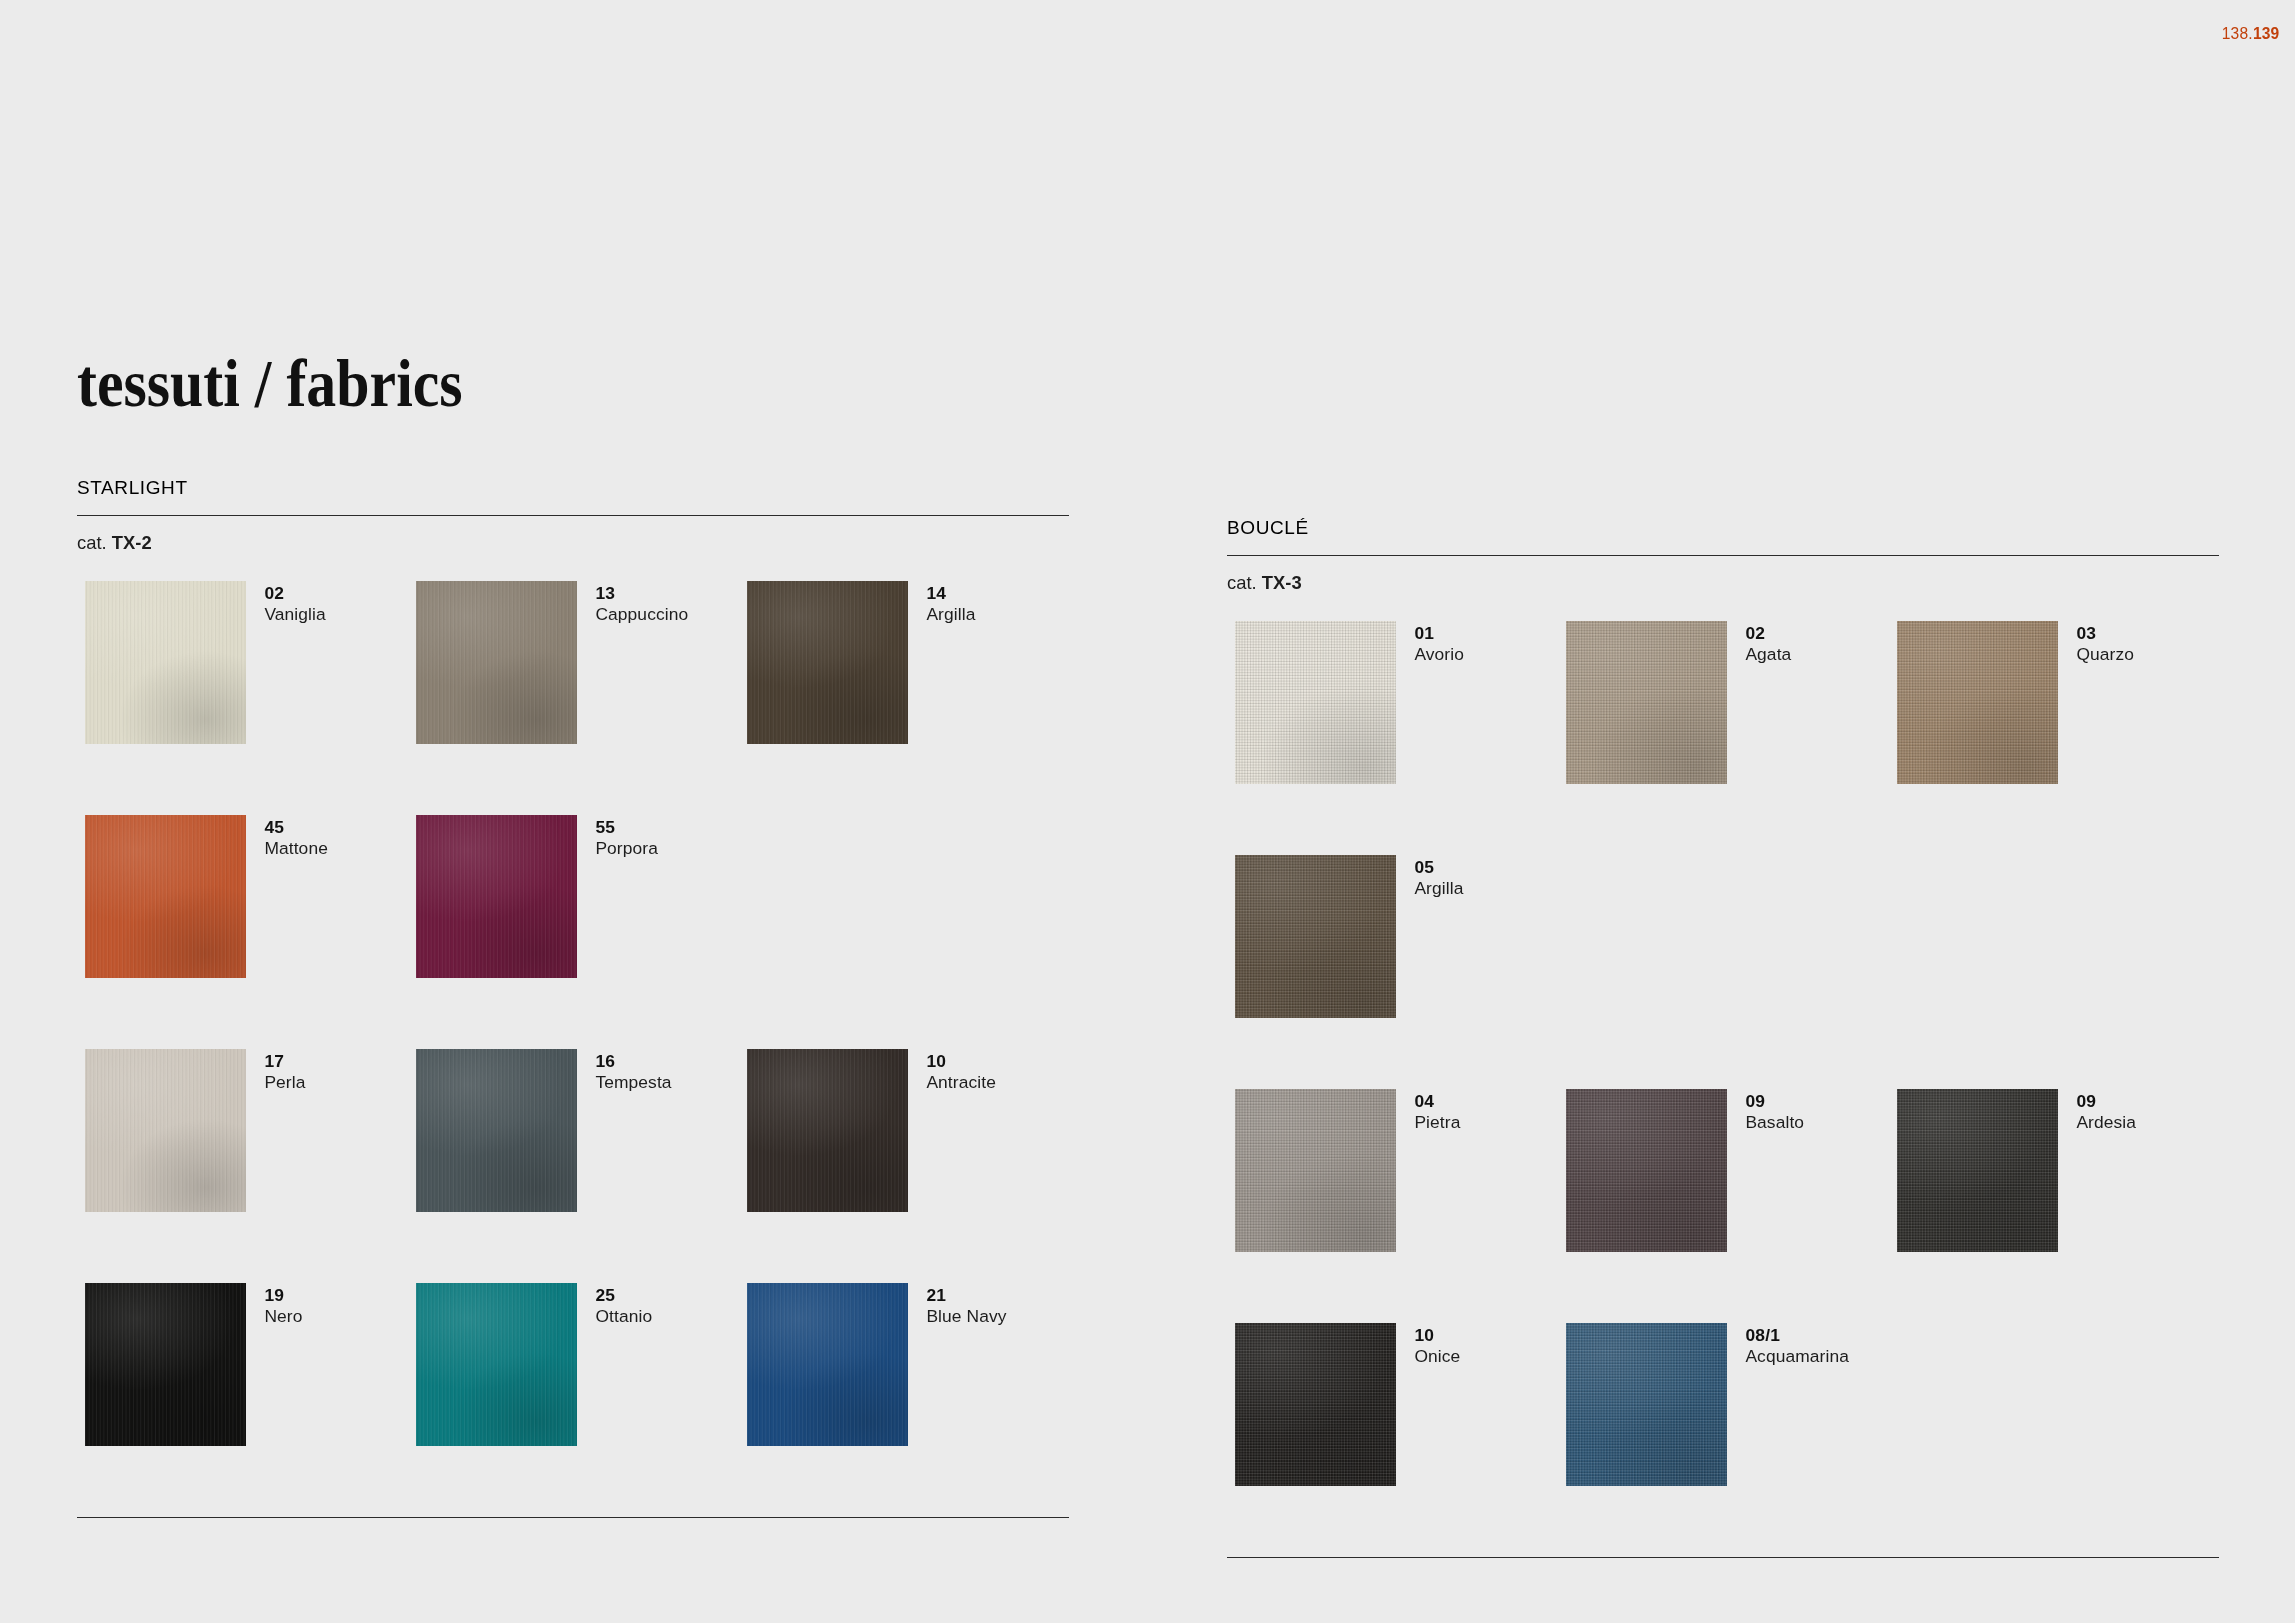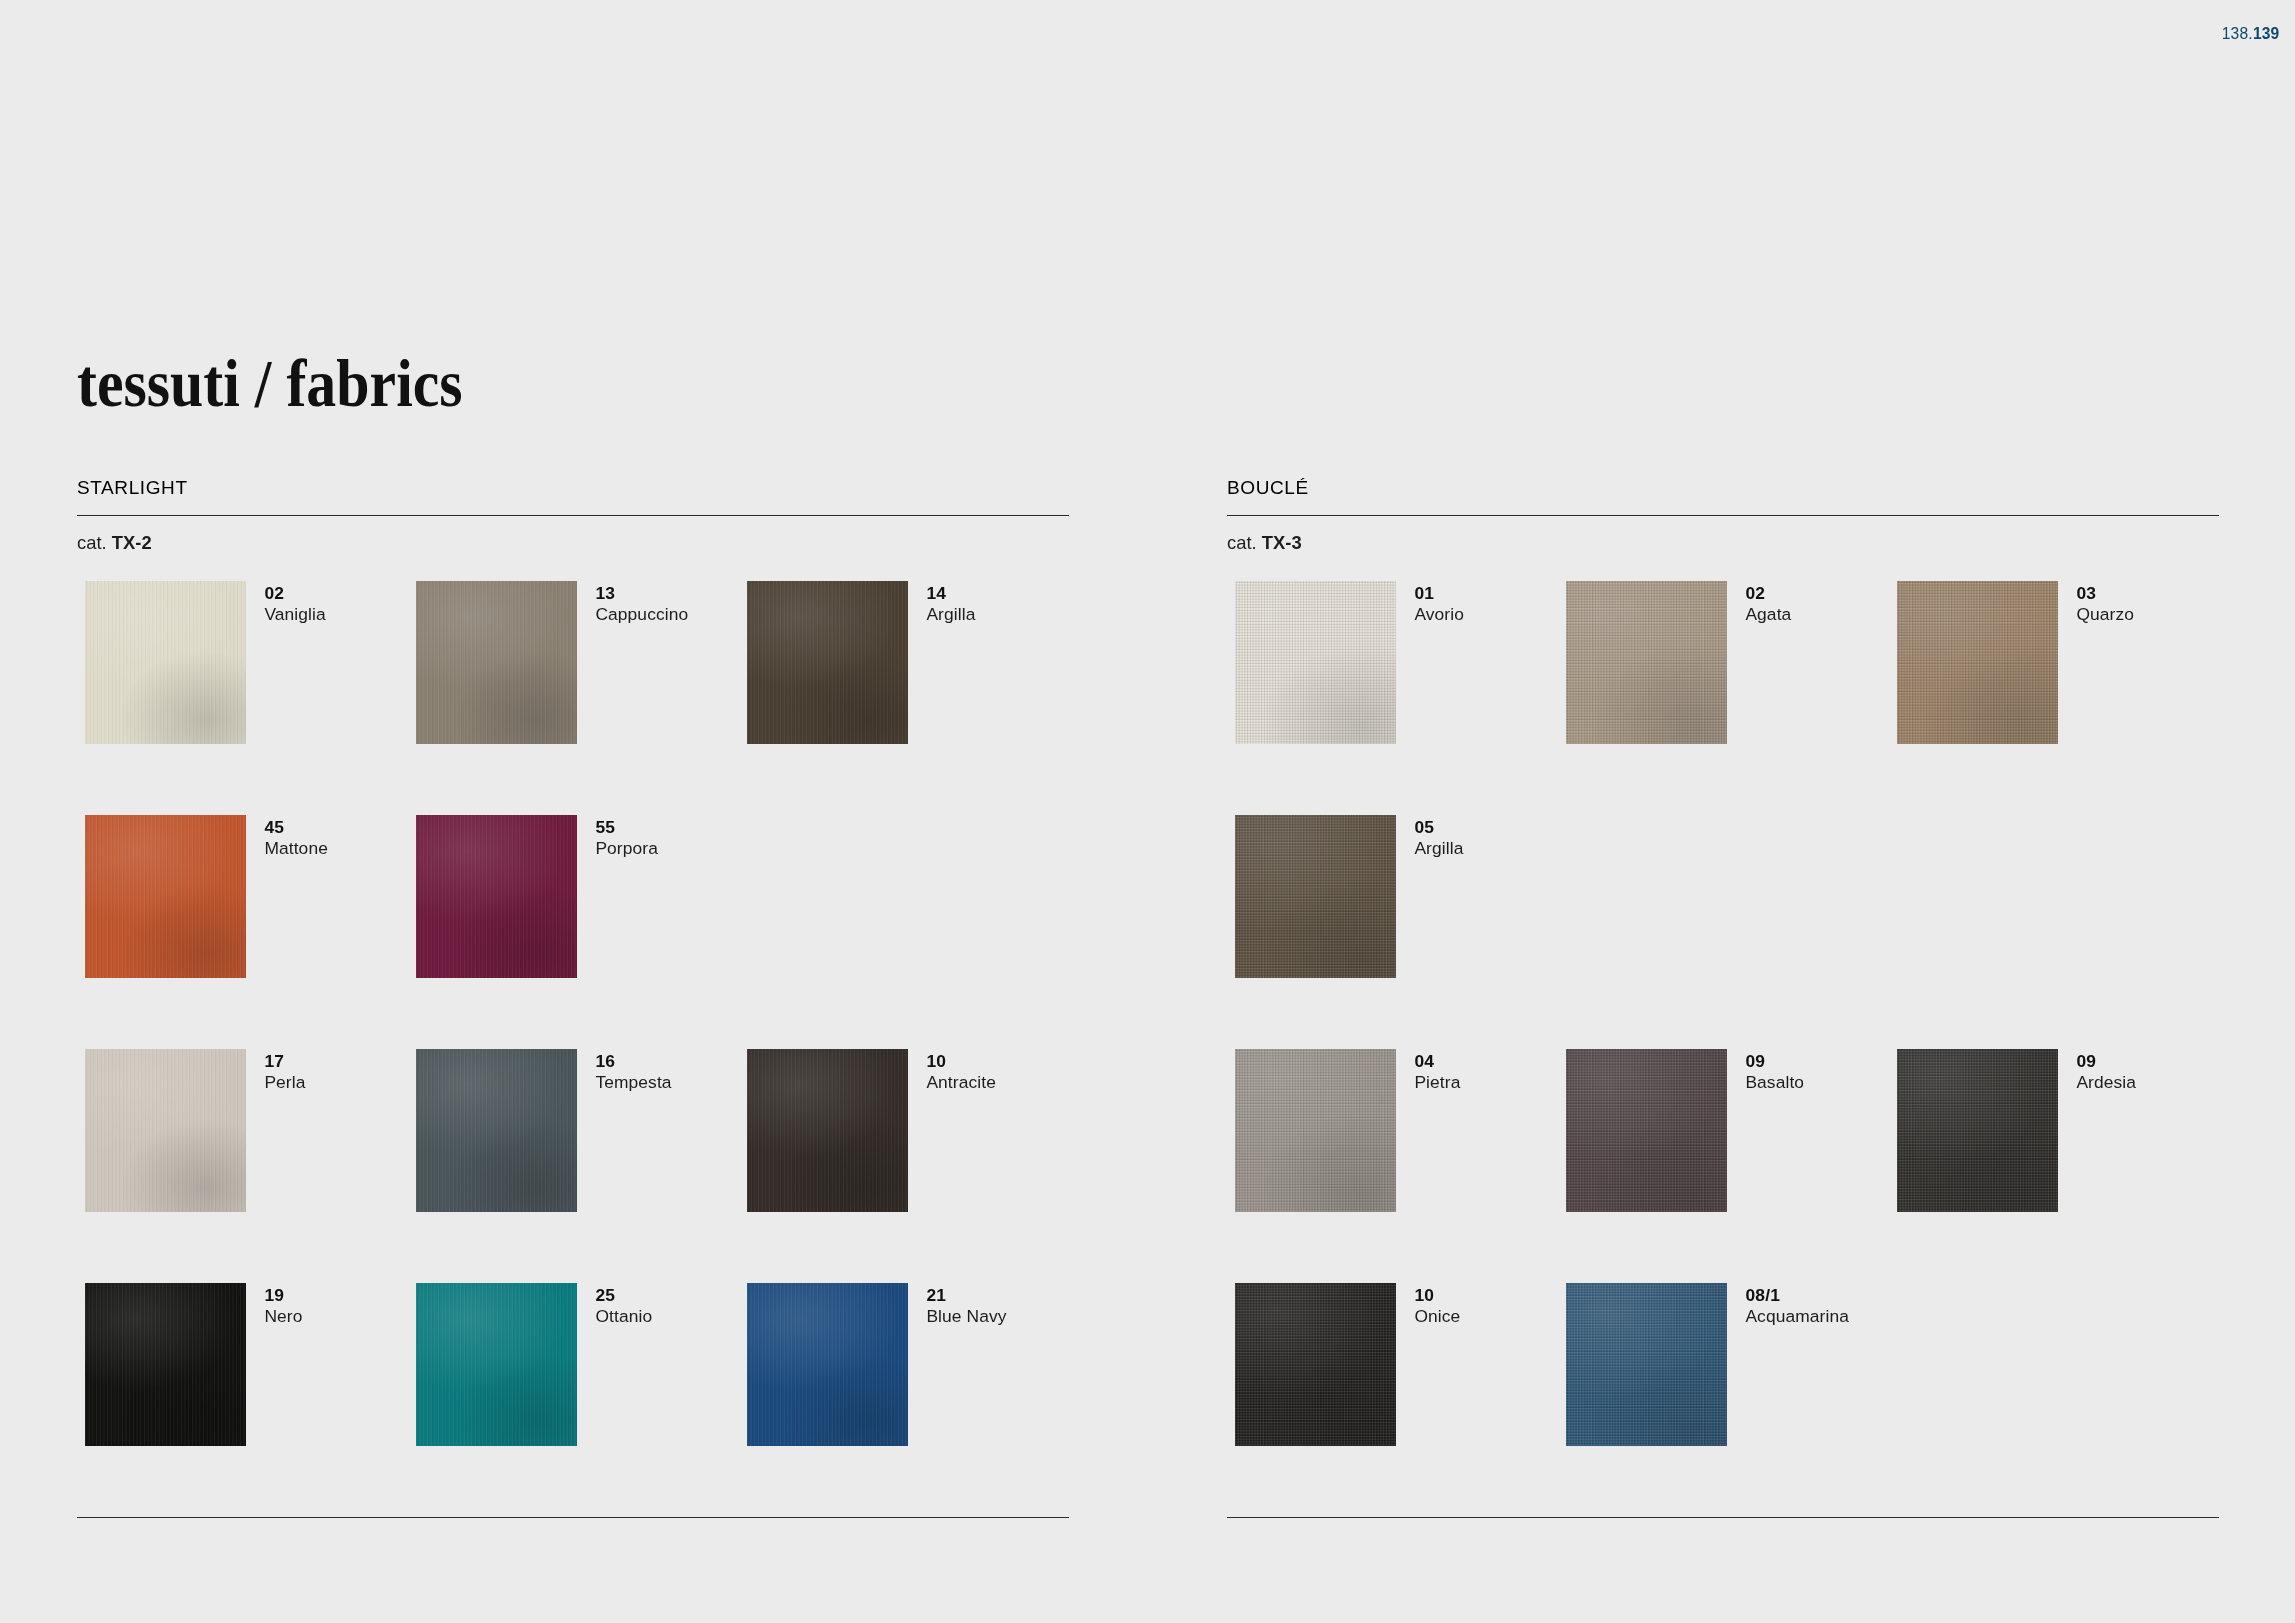--- a/index.html
+++ b/index.html
@@ -8,21 +8,21 @@
     background:#ebebeb;
     font-family:"Liberation Sans", sans-serif;
     -webkit-font-smoothing:antialiased;
     overflow:hidden;
     position:relative;
   }
 
   
   .folio{
     position:absolute; top:25px; right:16.5px;
-    font-size:15.6px; letter-spacing:0.2px; color:#0c4a6e;
+    font-size:15.6px; letter-spacing:0.2px; color:#c2410c;
   }
   .folio .pg-prev{font-weight:400;}
   .folio .pg-cur{font-weight:700;}
 
   
   .page-title{
     position:absolute; left:77px; top:303px;
     font-family:"Liberation Serif", serif;
     font-size:68px; line-height:1;
     color:#111; letter-spacing:0px;
@@ -31,21 +31,21 @@
   }
 
   
   .columns{
     position:absolute; left:0; top:478px; width:2296px;
   }
   .col{
     position:absolute; top:0; width:992px;
   }
   .col-left{left:77px;}
-  .col-right{left:1227px;}
+  .col-right{left:1227px;margin-top:40px;}
 
   .sec-title{
     font-size:19px; font-weight:400; letter-spacing:0.6px;
     color:#000000; line-height:1;
   }
   .sec-rule{
     height:0; border-top:1.5px solid #2b2b2b;
     margin-top:18.4px;
   }
   .sec-cat{

